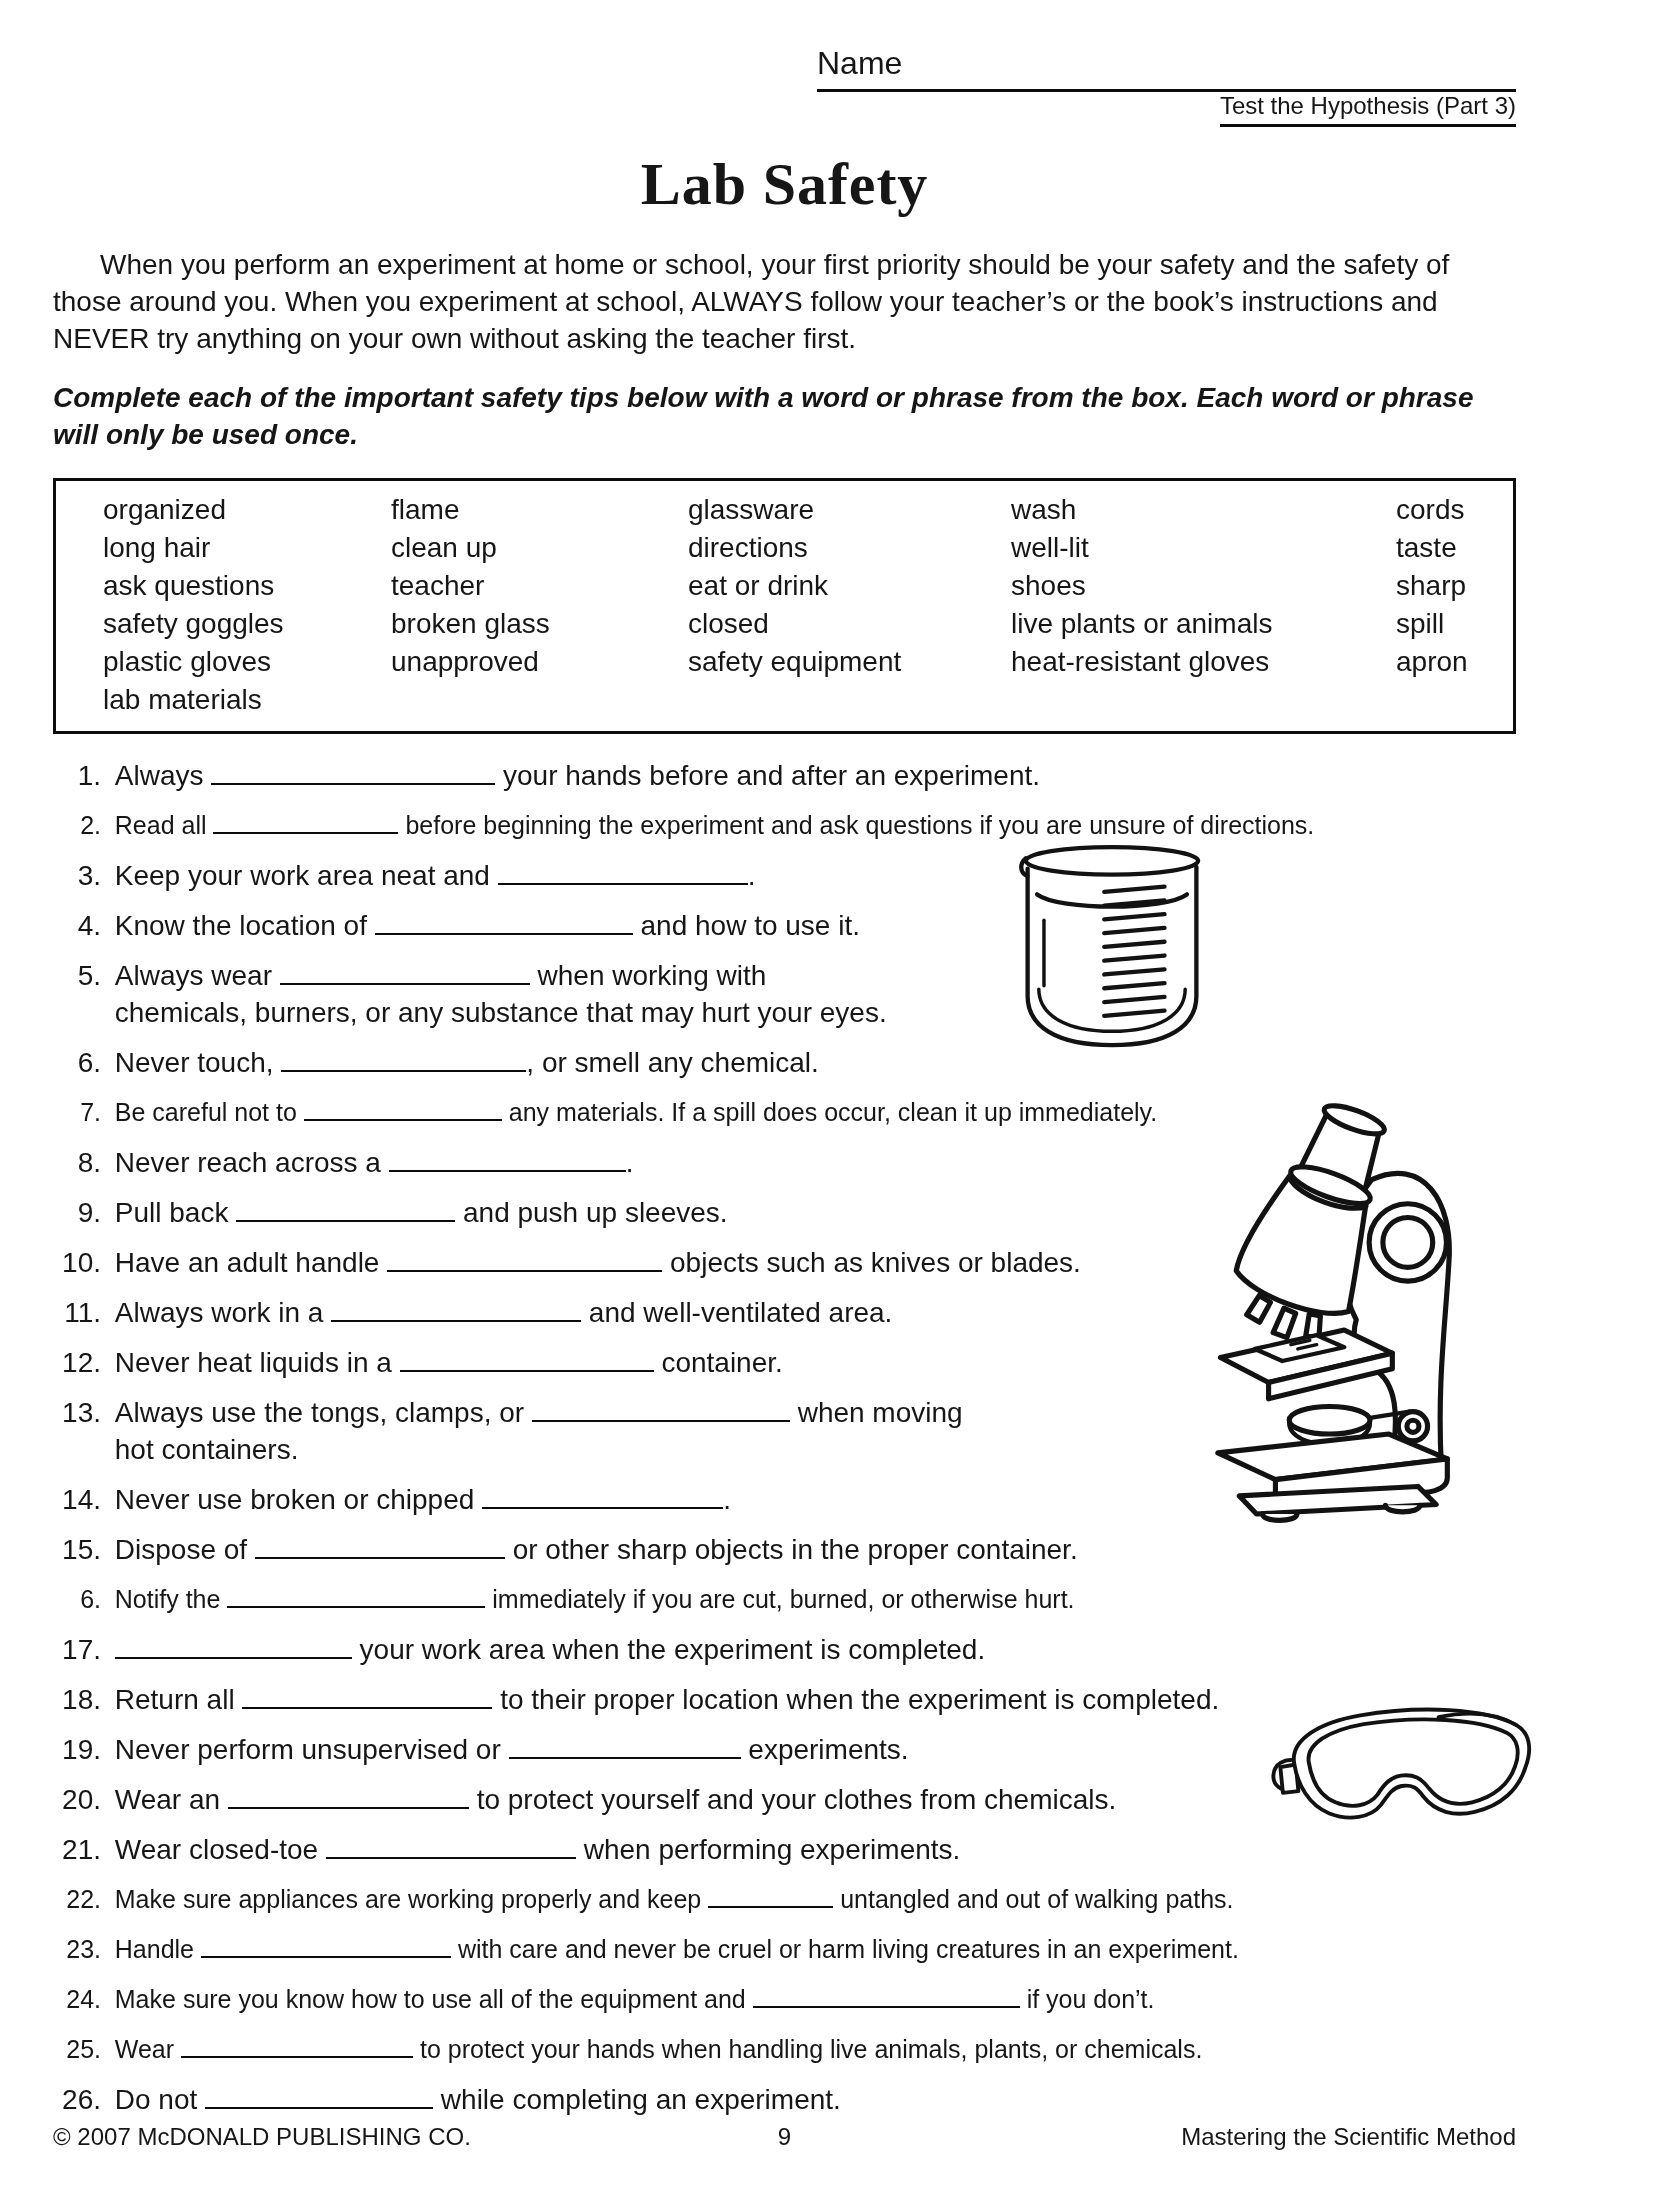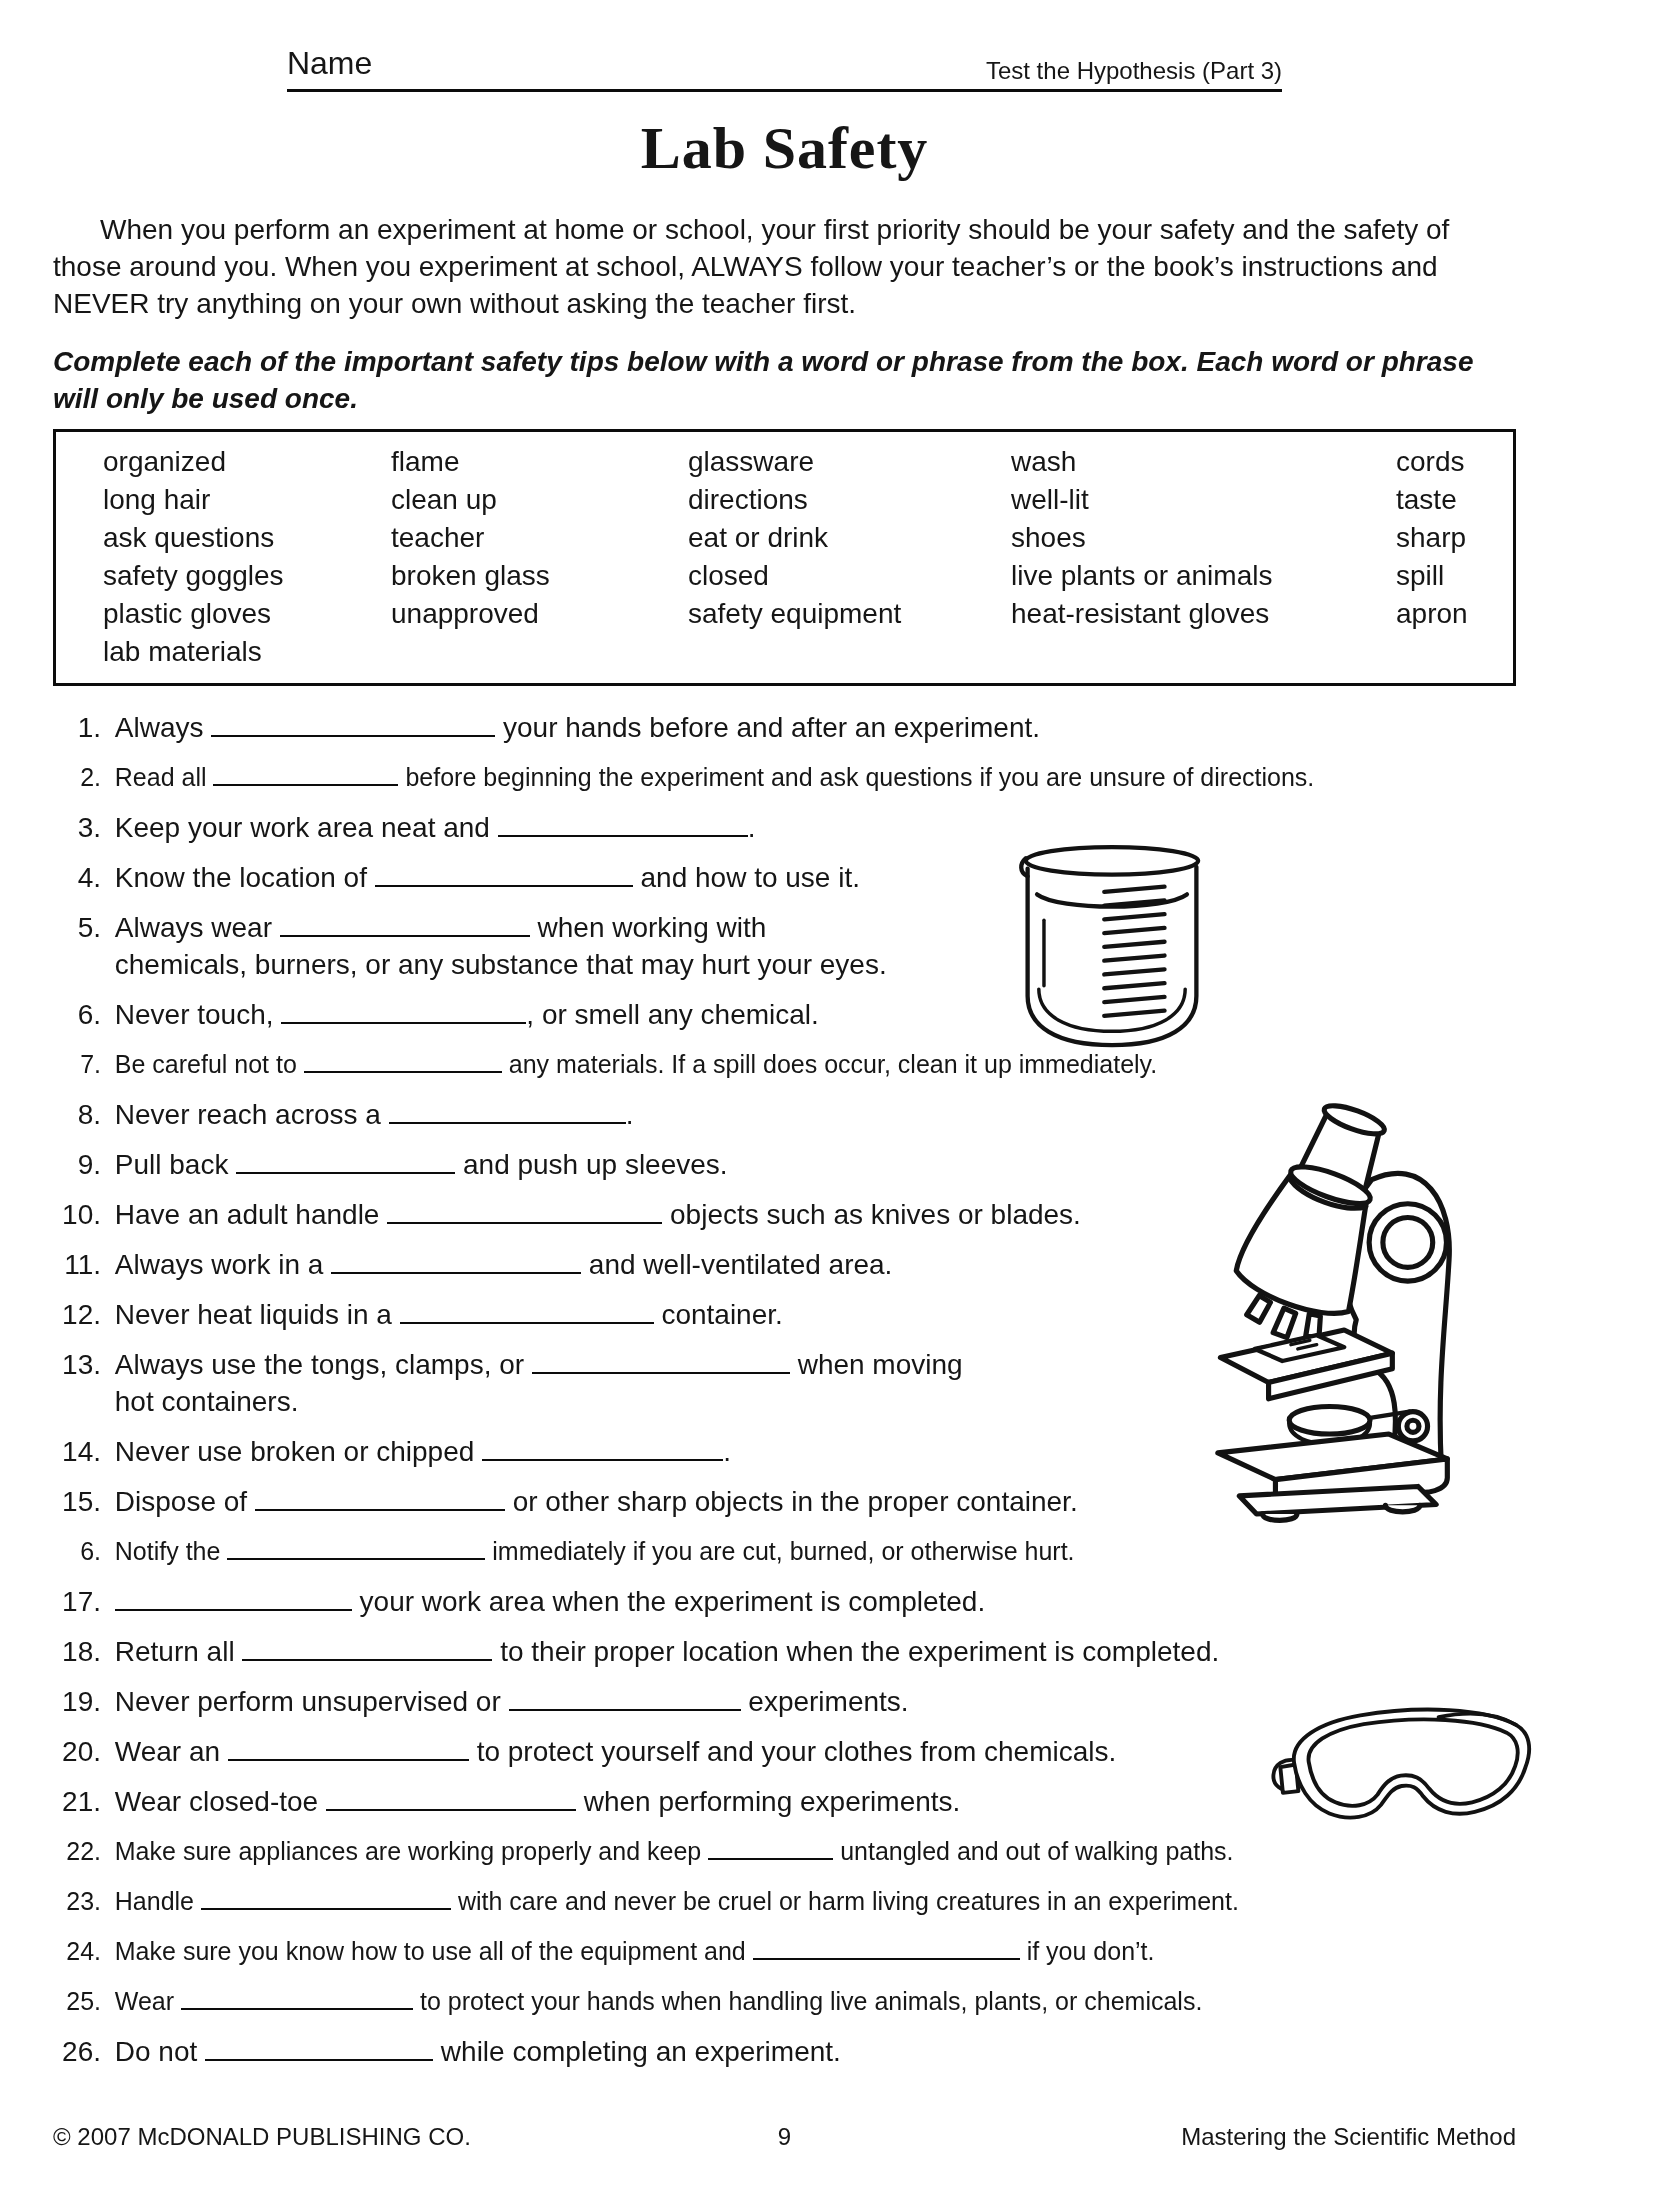--- a/index.html
+++ b/index.html
@@ -4,33 +4,33 @@
 <style>
   html,body{margin:0;padding:0;}
   body{
     width:1667px;height:2203px;position:relative;background:#ffffff;
     font-family:"Liberation Sans",sans-serif;color:#161616;
     -webkit-font-smoothing:antialiased;overflow:hidden;
   }
   .page{position:absolute;inset:0;padding:45px 151px 0 53px;box-sizing:border-box;}
 
   
-  .hdr{display:flex;justify-content:center;align-items:flex-end;}
+  .hdr{display:flex;justify-content:flex-end;align-items:flex-end;flex-direction:column;}
   .name-wrap{width:699px;border-bottom:3.4px solid #0c0c0c;padding-bottom:6.9px;font-size:32px;}
   .unit-wrap{border-bottom:3.4px solid #0c0c0c;padding-bottom:4.3px;font-size:24px;}
 
   
   .title{font-family:"Liberation Serif",serif;font-weight:bold;font-size:60px;
     text-align:center;margin:22.4px 0 0 0;letter-spacing:0.9px;}
 
   .intro{margin:27.5px 0 0 0;font-size:28px;line-height:37px;text-indent:47px;}
   .instructions{margin:21.5px 0 0 0;font-size:28px;line-height:37px;font-style:italic;font-weight:bold;}
 
   
-  .word-bank{margin-top:12px;border:3.4px solid #0c0c0c;display:flex;
+  .word-bank{margin-top:25px;border:3.4px solid #0c0c0c;display:flex;
     padding:10.3px 5.2px 12px 47px;font-size:28px;line-height:38px;box-sizing:border-box;}
   .wb-col{flex:0 0 auto;}
   .wb-col-0{width:288px;} .wb-col-1{width:297px;} .wb-col-2{width:323px;}
   .wb-col-3{width:385px;} .wb-col-4{width:auto;}
 
   
   .questions{margin-top:23px;font-size:28px;line-height:37px;}
   .q-row{display:flex;margin-bottom:13px;}
   .q-row.sm{font-size:25px;}
   .q-num{flex:0 0 48px;width:48px;text-align:right;margin-right:13.8px;}

